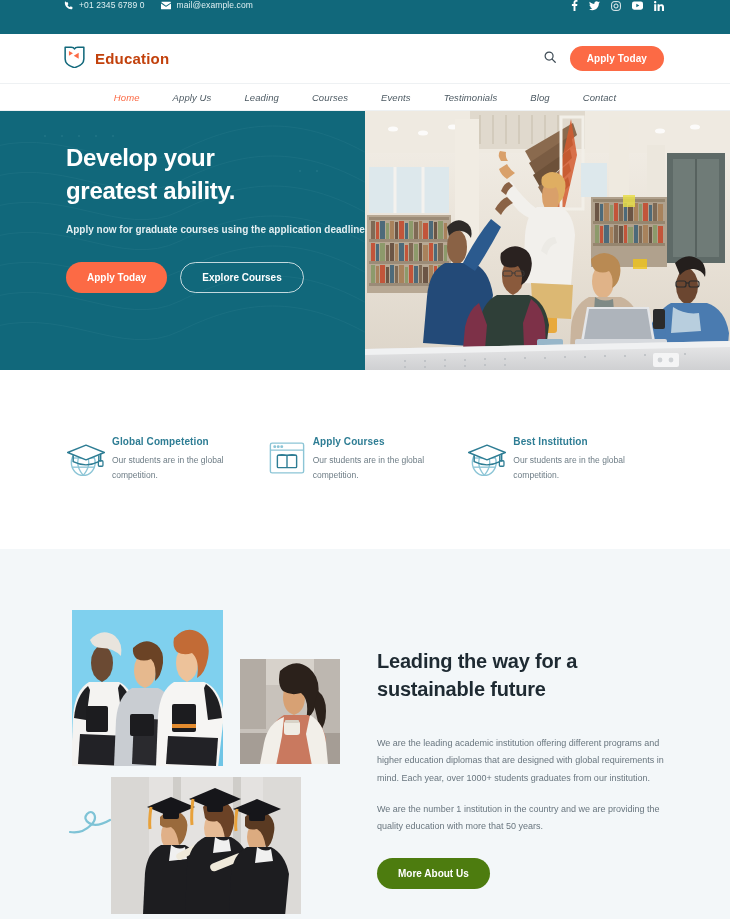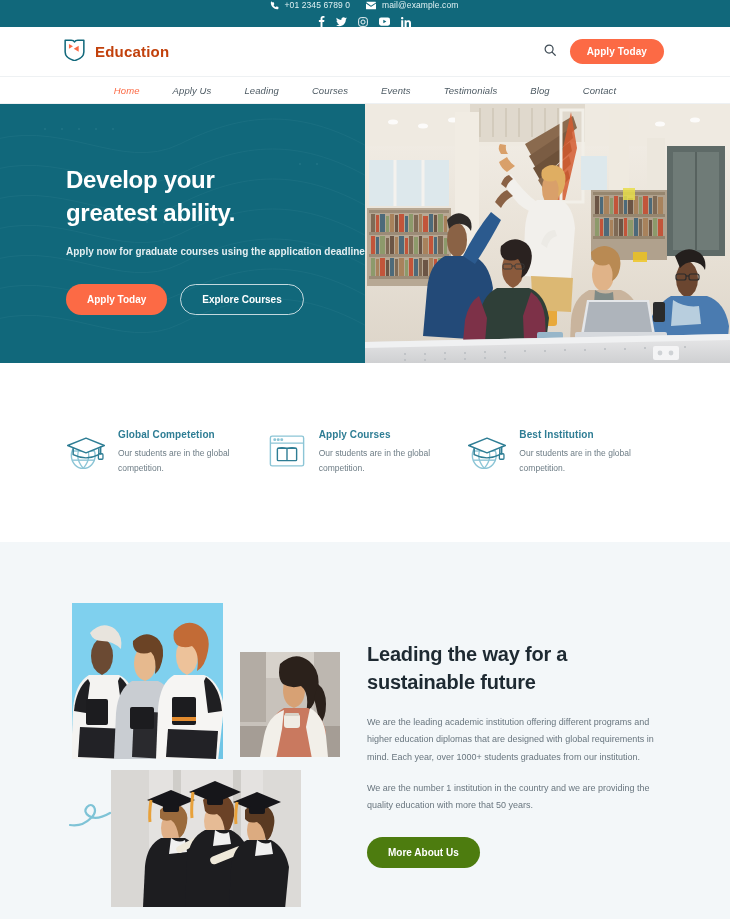--- a/index.html
+++ b/index.html
@@ -5,24 +5,23 @@
   * { box-sizing: border-box; margin: 0; padding: 0; }
   html, body {
     width: 730px; height: 919px;
     font-family: "Liberation Sans", sans-serif;
     background: #ffffff; overflow: hidden;
   }
   .page { position: relative; width: 730px; height: 919px; }
 
   
   .topbar {
-    height: 27px; background: #11687B;
-    display: flex; align-items: center; justify-content: space-between;
+    height: 34px; background: #11687B;
+    display: flex; align-items: flex-start; justify-content: space-between;
     padding: 0 66px 0 64px;
-    flex-direction: column;
   }
   .topbar-left { display: flex; align-items: center; gap: 16px; }
   .tb-item { display: flex; align-items: center; gap: 6px; color: #dff0f3; font-size: 8.5px; letter-spacing: .1px; }
   .tb-item svg { display: block; }
   .socials { display: flex; align-items: center; gap: 11px; }
   .socials span { color: #ffffff; display: flex; align-items: center; }
   .socials svg { display: block; }
 
   
   .header {
@@ -45,55 +44,55 @@
     height: 28px; background: #fff; border-top: 1px solid #eef1f3;
     border-bottom: 1px solid #eef1f3;
     display: flex; align-items: center; justify-content: center; gap: 33px;
   }
   .nav a { font-size: 9.5px; color: #4d5a63; text-decoration: none; letter-spacing: .1px; font-style: italic; }
   .nav a.active { color: #FC6A45; }
 
   
   .hero { position: relative; height: 259px; background: #11687B; overflow: hidden; }
   .hero-pattern { position: absolute; inset: 0; opacity: .35; }
-  .hero-copy { position: absolute; left: 66px; top: 60px; width: 300px; z-index: 3; }
+  .hero-copy { position: absolute; left: 66px; top: 31px; width: 300px; z-index: 3; }
   .hero-h1 { font-size: 24px; font-weight: bold; color: #fff; line-height: 1.36; letter-spacing: -.3px; }
   .hero-sub { margin-top: 14px; font-size: 10px; font-weight: bold; color: #e3eef1; line-height: 1.7; }
   .hero-btns { margin-top: 24px; display: flex; gap: 13px; }
   .btn-pill {
     border-radius: 20px; font-size: 10px; font-weight: bold; padding: 9px 21px;
     cursor: pointer; font-family: "Liberation Sans", sans-serif;
   }
   .btn-solid { background: #FC6A45; color: #fff; border: none; }
   .btn-ghost { background: transparent; color: #fff; border: 1px solid rgba(255,255,255,.75); }
   .hero-img { position: absolute; right: 0; top: 0; width: 365px; height: 259px; overflow: hidden; }
   .hero-img svg { display: block; width: 365px; height: 259px; }
 
   
   .features {
     height: 179px; background: #fff;
     display: flex; align-items: center; padding: 0 64px;
   }
-  .feature { display: flex; gap: 10px; width: 205px; }
+  .feature { display: flex; gap: 4px; width: 205px; }
   .feat-spacer { flex: 1; }
   .feat-icon { flex: 0 0 44px; height: 44px; display: flex; align-items: center; justify-content: center; }
   .feat-title { font-size: 10px; font-weight: bold; color: #2E7D94; letter-spacing: .1px; }
   .feat-text { margin-top: 6px; font-size: 8.5px; color: #6d7c85; line-height: 1.72; }
 
   
   .about { position: relative; height: 381px; background: #F3F7F9; overflow: hidden; }
   .about-inner { position: relative; height: 100%; }
   .ph { position: absolute; overflow: hidden; }
   .ph svg { display: block; width: 100%; height: 100%; }
   .ph-students { left: 72px; top: 61px; width: 151px; height: 156px; }
   .ph-woman { left: 240px; top: 110px; width: 100px; height: 105px; }
   .ph-grads { left: 111px; top: 228px; width: 190px; height: 137px; }
-  .about-copy { position: absolute; left: 367px; top: 99px; width: 290px; }
+  .about-copy { position: absolute; left: 377px; top: 99px; width: 290px; }
   .about-h2 { font-size: 20px; font-weight: bold; color: #1e2a32; line-height: 1.38; letter-spacing: -.2px; }
-  .about-p { margin-top: 18px; font-size: 9px; color: #69767f; line-height: 1.92; }
+  .about-p { margin-top: 32px; font-size: 9px; color: #69767f; line-height: 1.92; }
   .about-p + .about-p { margin-top: 14px; }
   .btn-about {
     margin-top: 22px; background: #4d7c0f; color: #fff; border: none;
     border-radius: 20px; font-size: 10px; font-weight: bold; padding: 10px 21px;
     cursor: pointer; font-family: "Liberation Sans", sans-serif;
   }
 </style>
 </head>
 <body>
 

